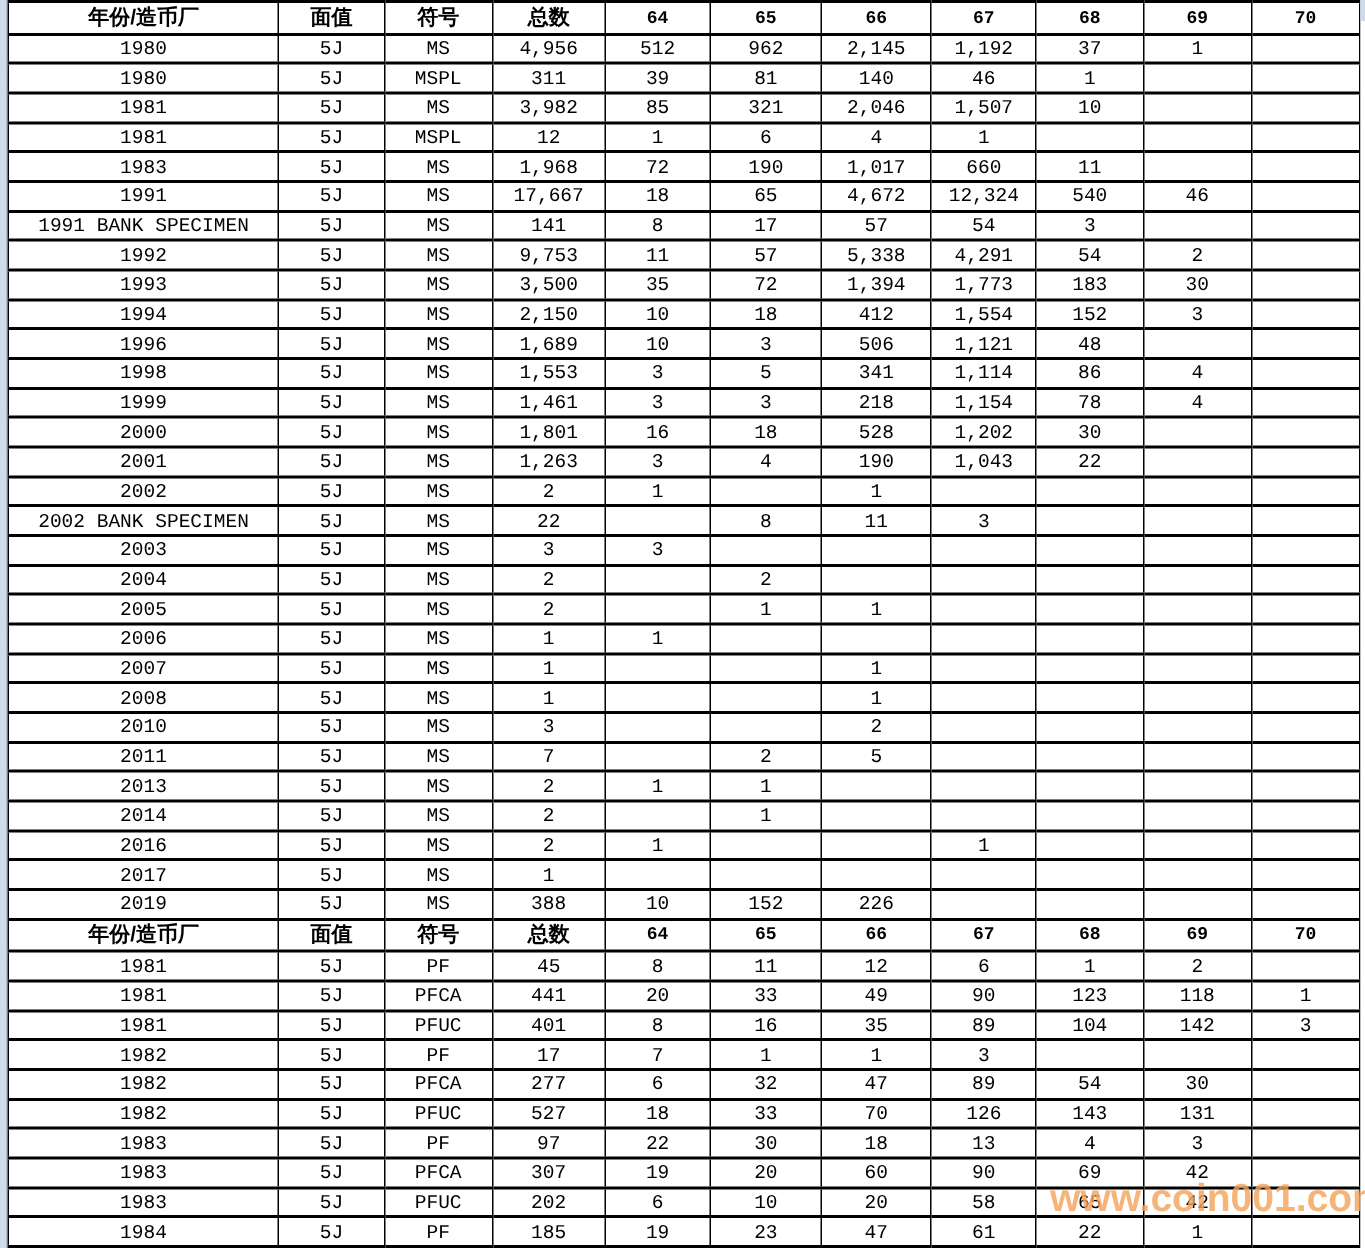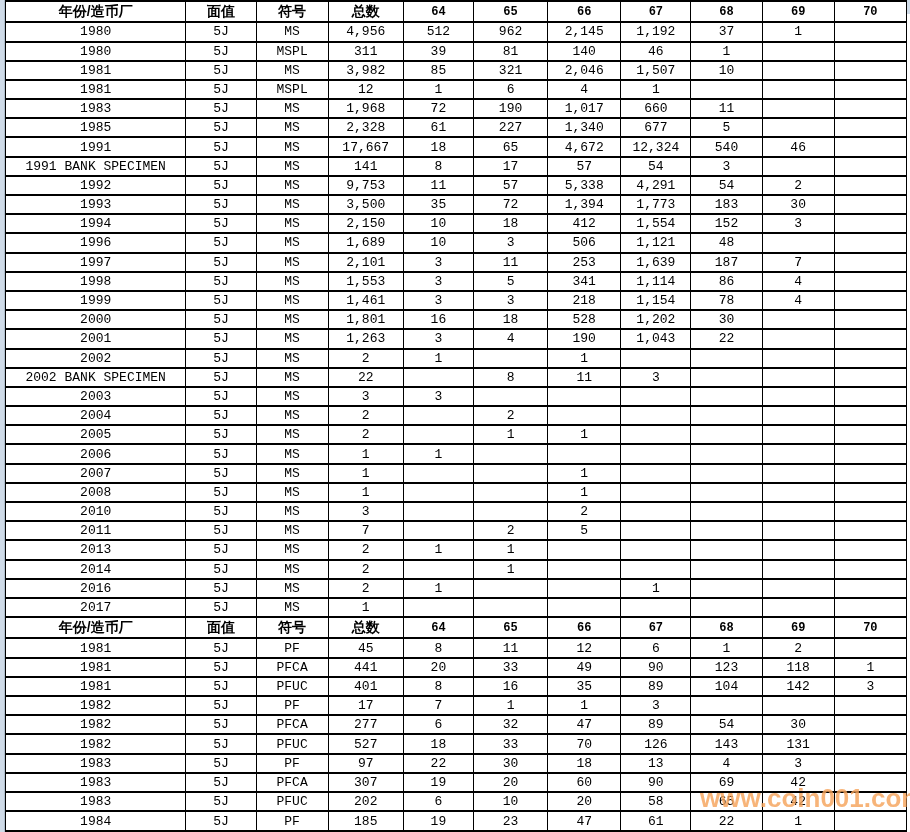--- a/index.html
+++ b/index.html
@@ -179,33 +179,20 @@
           <td>1,968</td>
           <td>72</td>
           <td>190</td>
           <td>1,017</td>
           <td>660</td>
           <td>11</td>
           <td></td>
           <td></td>
         </tr>
         <tr>
-          <td>1985</td>
-          <td>5J</td>
-          <td>MS</td>
-          <td>2,328</td>
-          <td>61</td>
-          <td>227</td>
-          <td>1,340</td>
-          <td>677</td>
-          <td>5</td>
-          <td></td>
-          <td></td>
-        </tr>
-        <tr>
           <td>1991</td>
           <td>5J</td>
           <td>MS</td>
           <td>17,667</td>
           <td>18</td>
           <td>65</td>
           <td>4,672</td>
           <td>12,324</td>
           <td>540</td>
           <td>46</td>
@@ -270,33 +257,20 @@
           <td>1,689</td>
           <td>10</td>
           <td>3</td>
           <td>506</td>
           <td>1,121</td>
           <td>48</td>
           <td></td>
           <td></td>
         </tr>
         <tr>
-          <td>1997</td>
-          <td>5J</td>
-          <td>MS</td>
-          <td>2,101</td>
-          <td>3</td>
-          <td>11</td>
-          <td>253</td>
-          <td>1,639</td>
-          <td>187</td>
-          <td>7</td>
-          <td></td>
-        </tr>
-        <tr>
           <td>1998</td>
           <td>5J</td>
           <td>MS</td>
           <td>1,553</td>
           <td>3</td>
           <td>5</td>
           <td>341</td>
           <td>1,114</td>
           <td>86</td>
           <td>4</td>
@@ -511,20 +485,33 @@
           <td></td>
         </tr>
         <tr>
           <td>2017</td>
           <td>5J</td>
           <td>MS</td>
           <td>1</td>
           <td></td>
           <td></td>
           <td></td>
+          <td></td>
+          <td></td>
+          <td></td>
+          <td></td>
+        </tr>
+        <tr>
+          <td>2019</td>
+          <td>5J</td>
+          <td>MS</td>
+          <td>388</td>
+          <td>10</td>
+          <td>152</td>
+          <td>226</td>
           <td></td>
           <td></td>
           <td></td>
           <td></td>
         </tr>
         <tr>
           <th>年份/造币厂</th>
           <th>面值</th>
           <th>符号</th>
           <th>总数</th>

